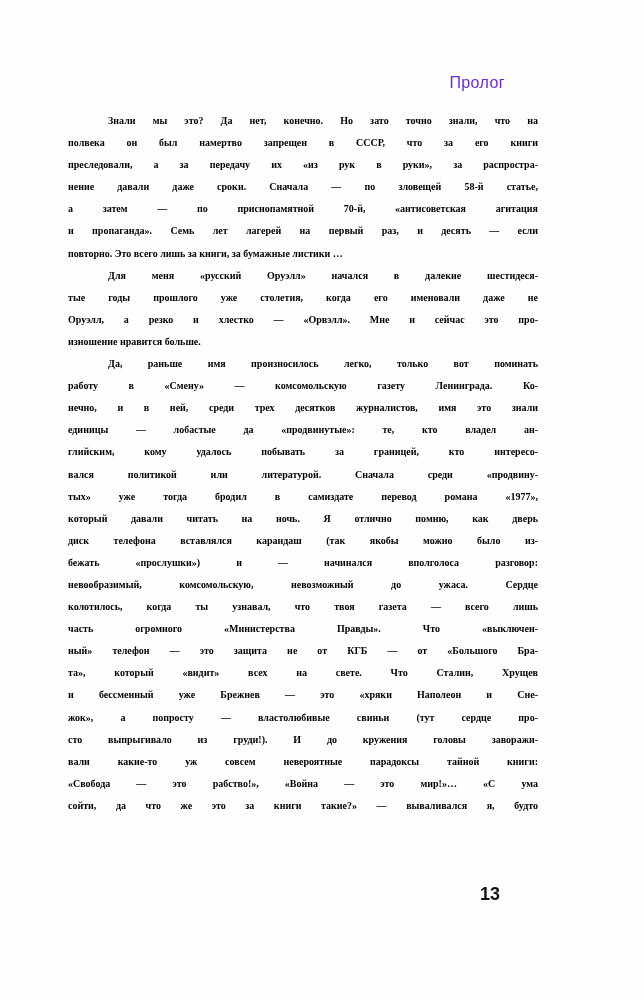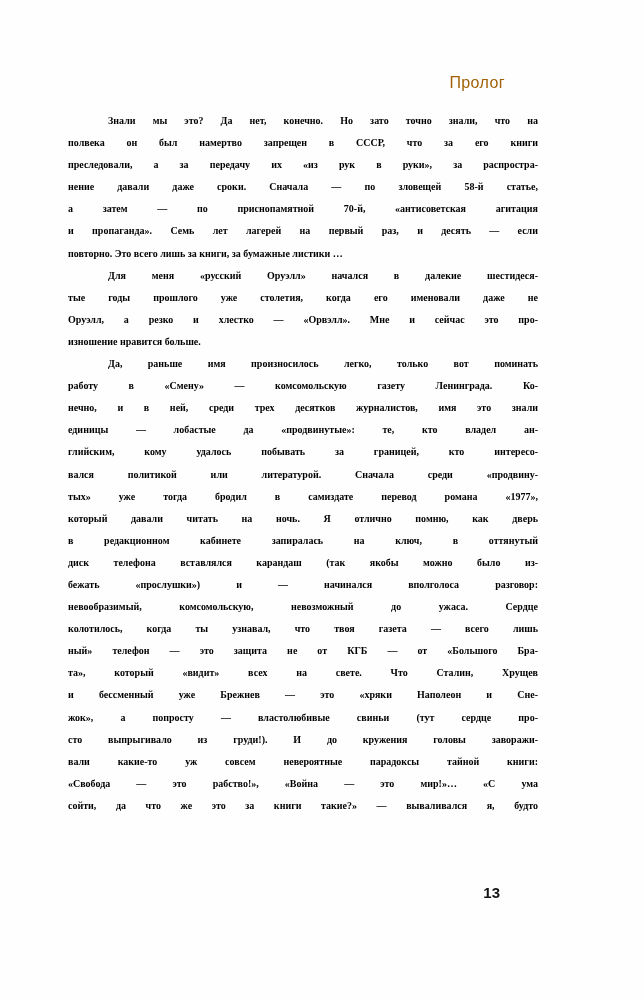--- a/index.html
+++ b/index.html
@@ -17,21 +17,21 @@
   }
   .running-head {
     position: absolute;
     top: 74px;
     left: 0;
     width: 505px;
     text-align: right;
     font-family: "Liberation Sans", sans-serif;
     font-size: 16px;
     letter-spacing: 0.4px;
-    color: #a16207;
+    color: #6d28d9;
   }
   .body-text {
     position: absolute;
     left: 68px;
     top: 110px;
     width: 470px;
     color: #000000;
     font-size: 10px;
     line-height: 22.1px;
     font-weight: bold;
@@ -51,21 +51,21 @@
     text-align-last: left;
   }
   .folio {
     position: absolute;
     top: 884px;
     left: 0;
     width: 500px;
     text-align: right;
     font-family: "Liberation Sans", sans-serif;
     font-weight: 700;
-    font-size: 15px;
+    font-size: 18px;
     color: #141414;
   }
 </style>
 </head>
 <body>
 
 <div class="page">
   <div class="running-head">Пролог</div>
 
   <div class="body-text" id="body-text">
@@ -86,25 +86,25 @@
       </div>
       <div class="para">
         <div class="tline first" style="">Да, раньше имя произносилось легко, только вот поминать</div>
         <div class="tline" style="">работу в «Смену» — комсомольскую газету Ленинграда. Ко-</div>
         <div class="tline" style="">нечно, и в ней, среди трех десятков журналистов, имя это знали</div>
         <div class="tline" style="">единицы — лобастые да «продвинутые»: те, кто владел ан-</div>
         <div class="tline" style="">глийским, кому удалось побывать за границей, кто интересо-</div>
         <div class="tline" style="">вался политикой или литературой. Сначала среди «продвину-</div>
         <div class="tline" style="">тых» уже тогда бродил в самиздате перевод романа «1977»,</div>
         <div class="tline" style="">который давали читать на ночь. Я отлично помню, как дверь</div>
-        <div class="tline" style="">в редакционном кабинете запиралась на ключ, в оттянутый</div>
         <div class="tline" style="">диск телефона вставлялся карандаш (так якобы можно было из-</div>
         <div class="tline" style="">бежать «прослушки») и — начинался вполголоса разговор:</div>
         <div class="tline" style="">невообразимый, комсомольскую, невозможный до ужаса. Сердце</div>
         <div class="tline" style="">колотилось, когда ты узнавал, что твоя газета — всего лишь</div>
+        <div class="tline" style="">часть огромного «Министерства Правды». Что «выключен-</div>
         <div class="tline" style="">ный» телефон — это защита не от КГБ — от «Большого Бра-</div>
         <div class="tline" style="">та», который «видит» всех на свете. Что Сталин, Хрущев</div>
         <div class="tline" style="">и бессменный уже Брежнев — это «хряки Наполеон и Сне-</div>
         <div class="tline" style="">жок», а попросту — властолюбивые свиньи (тут сердце про-</div>
         <div class="tline" style="">сто выпрыгивало из груди!). И до кружения головы заворажи-</div>
         <div class="tline" style="">вали какие-то уж совсем невероятные парадоксы тайной книги:</div>
         <div class="tline" style="">«Свобода — это рабство!», «Война — это мир!»… «С ума</div>
         <div class="tline" style="">сойти, да что же это за книги такие?» — вываливался я, будто</div>
       </div>
     </div>

